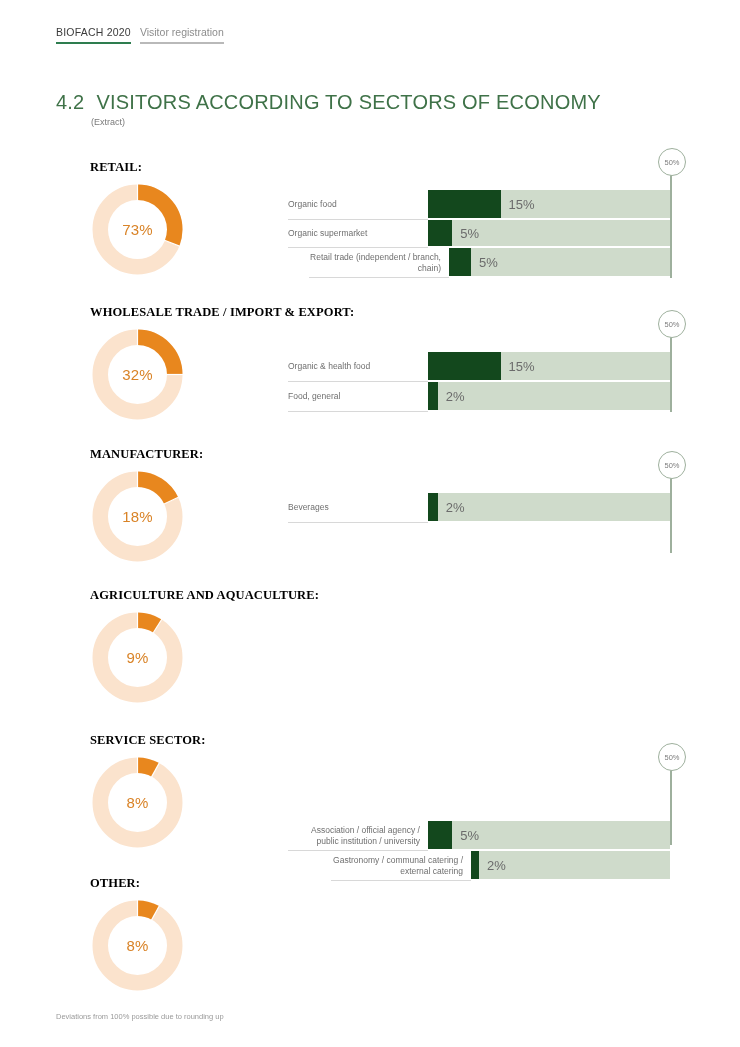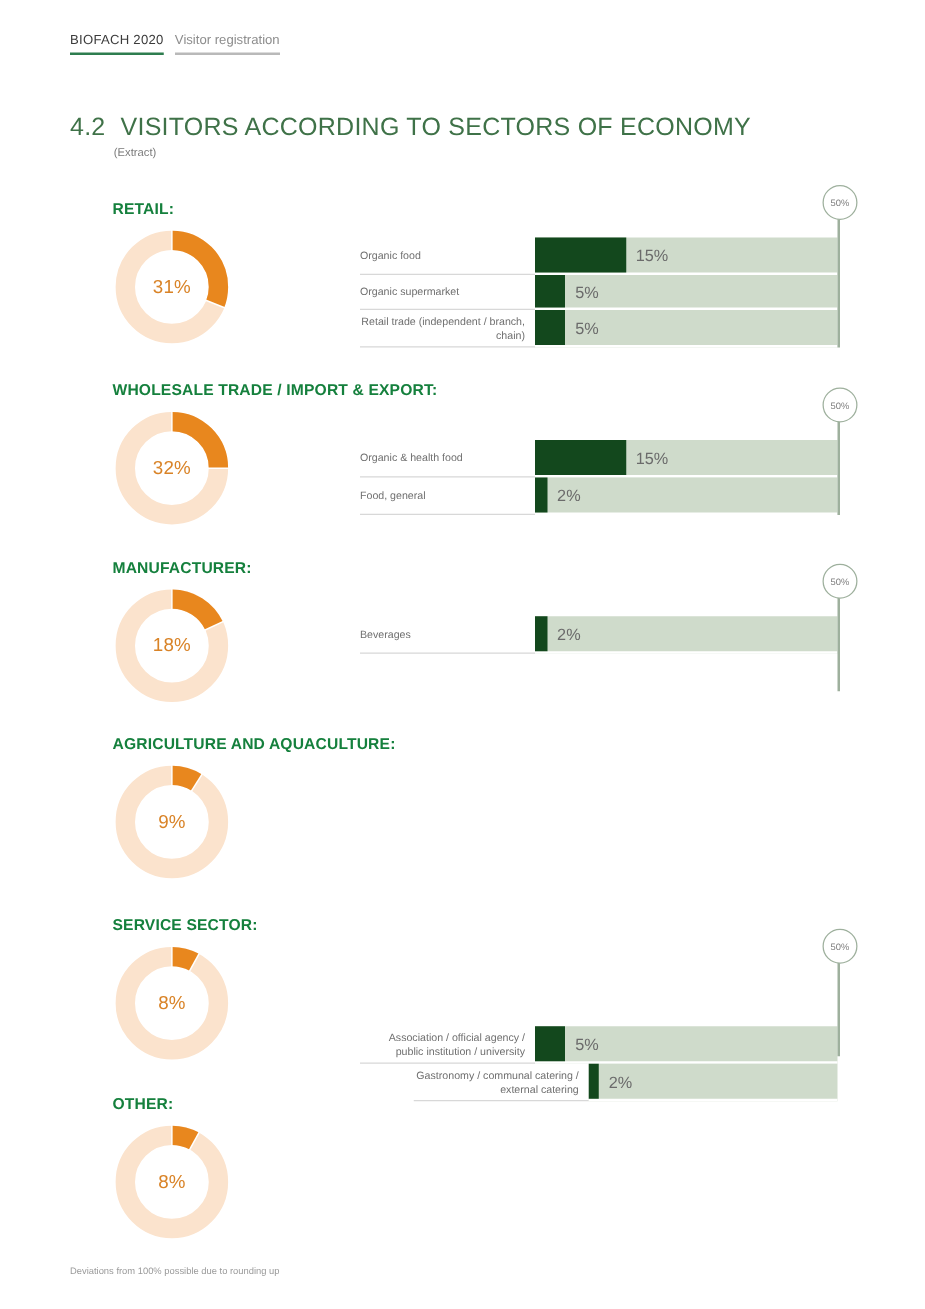--- a/index.html
+++ b/index.html
@@ -54,22 +54,22 @@
   }
   .title-extract {
     margin-left: 35px; margin-top: 3px;
     font-size: 9px; color: #7a7a7a;
   }
 
   
   .section { position: absolute; left: 0; width: 740px; }
   .sec-head {
     position: absolute; left: 90px; top: 0;
-    font-size: 12.5px; font-weight: bold; color: #15803d;
-    letter-spacing: .01em; white-space: nowrap;
+    font-size: 12.5px; font-weight: bold; color: #000000;
+    letter-spacing: .01em; white-space: nowrap; font-family: Liberation Serif, serif;
   }
 
   
   .donut { position: absolute; left: 90px; top: 22px; width: 95px; height: 95px; }
   .donut svg { display: block; }
   .donut-label {
     position: absolute; left: 0; top: 0; width: 95px; height: 95px;
     display: flex; align-items: center; justify-content: center;
     font-size: 15px; color: #d98327; font-weight: 400;
     letter-spacing: .01em;
@@ -130,38 +130,38 @@
 <div id="sections-root">
     <div class="section" style="top: 160px;">
       <div class="sec-head">RETAIL:</div>
       <div class="donut">
         <svg width="95" height="95" viewBox="0 0 95 95">
           <circle cx="47.5" cy="47.5" r="37.25" fill="none" stroke="#fbe3cd" stroke-width="15.5"></circle>
           <circle cx="47.5" cy="47.5" r="37.25" fill="none" stroke="#e8871e" stroke-width="15.5" stroke-dasharray="72.55508233465628 234.0486526924396" transform="rotate(-90 47.5 47.5)"></circle>
           <line x1="47.5" y1="20.5" x2="47.5" y2="-0.5" stroke="#ffffff" stroke-width="1.2"></line>
           <line x1="72.60396511898279" y1="57.43936292248631" x2="92.12927132263607" y2="65.16997852886455" stroke="#ffffff" stroke-width="1.2"></line>
         </svg>
-        <div class="donut-label">31%</div>
+        <div class="donut-label">73%</div>
       </div>
       <div class="bars" style="top: 30px;">
         <div class="bar-row" style="height: 30px;">
           <div class="bar-label">Organic food</div>
           <div class="bar-track">
             <div class="bar-fill" style="width: 30%;"></div>
             <div class="bar-value" style="margin-left: calc(30% + 8px);">15%</div>
           </div>
         </div>
         <div class="bar-row" style="height: 28px;">
           <div class="bar-label">Organic supermarket</div>
           <div class="bar-track">
             <div class="bar-fill" style="width: 10%;"></div>
             <div class="bar-value" style="margin-left: calc(10% + 8px);">5%</div>
           </div>
         </div>
-        <div class="bar-row" style="height: 30px;">
+        <div class="bar-row" style="height: 30px; margin-left: 21px;">
           <div class="bar-label">Retail trade (independent / branch, chain)</div>
           <div class="bar-track">
             <div class="bar-fill" style="width: 10%;"></div>
             <div class="bar-value" style="margin-left: calc(10% + 8px);">5%</div>
           </div>
         </div>
         <div class="axis-line" style="left: 382px; top: -16px; height: 104px;"></div>
         <div class="axis-badge" style="left: 370px; top: -42px;">50%</div>
       </div>
     </div>

